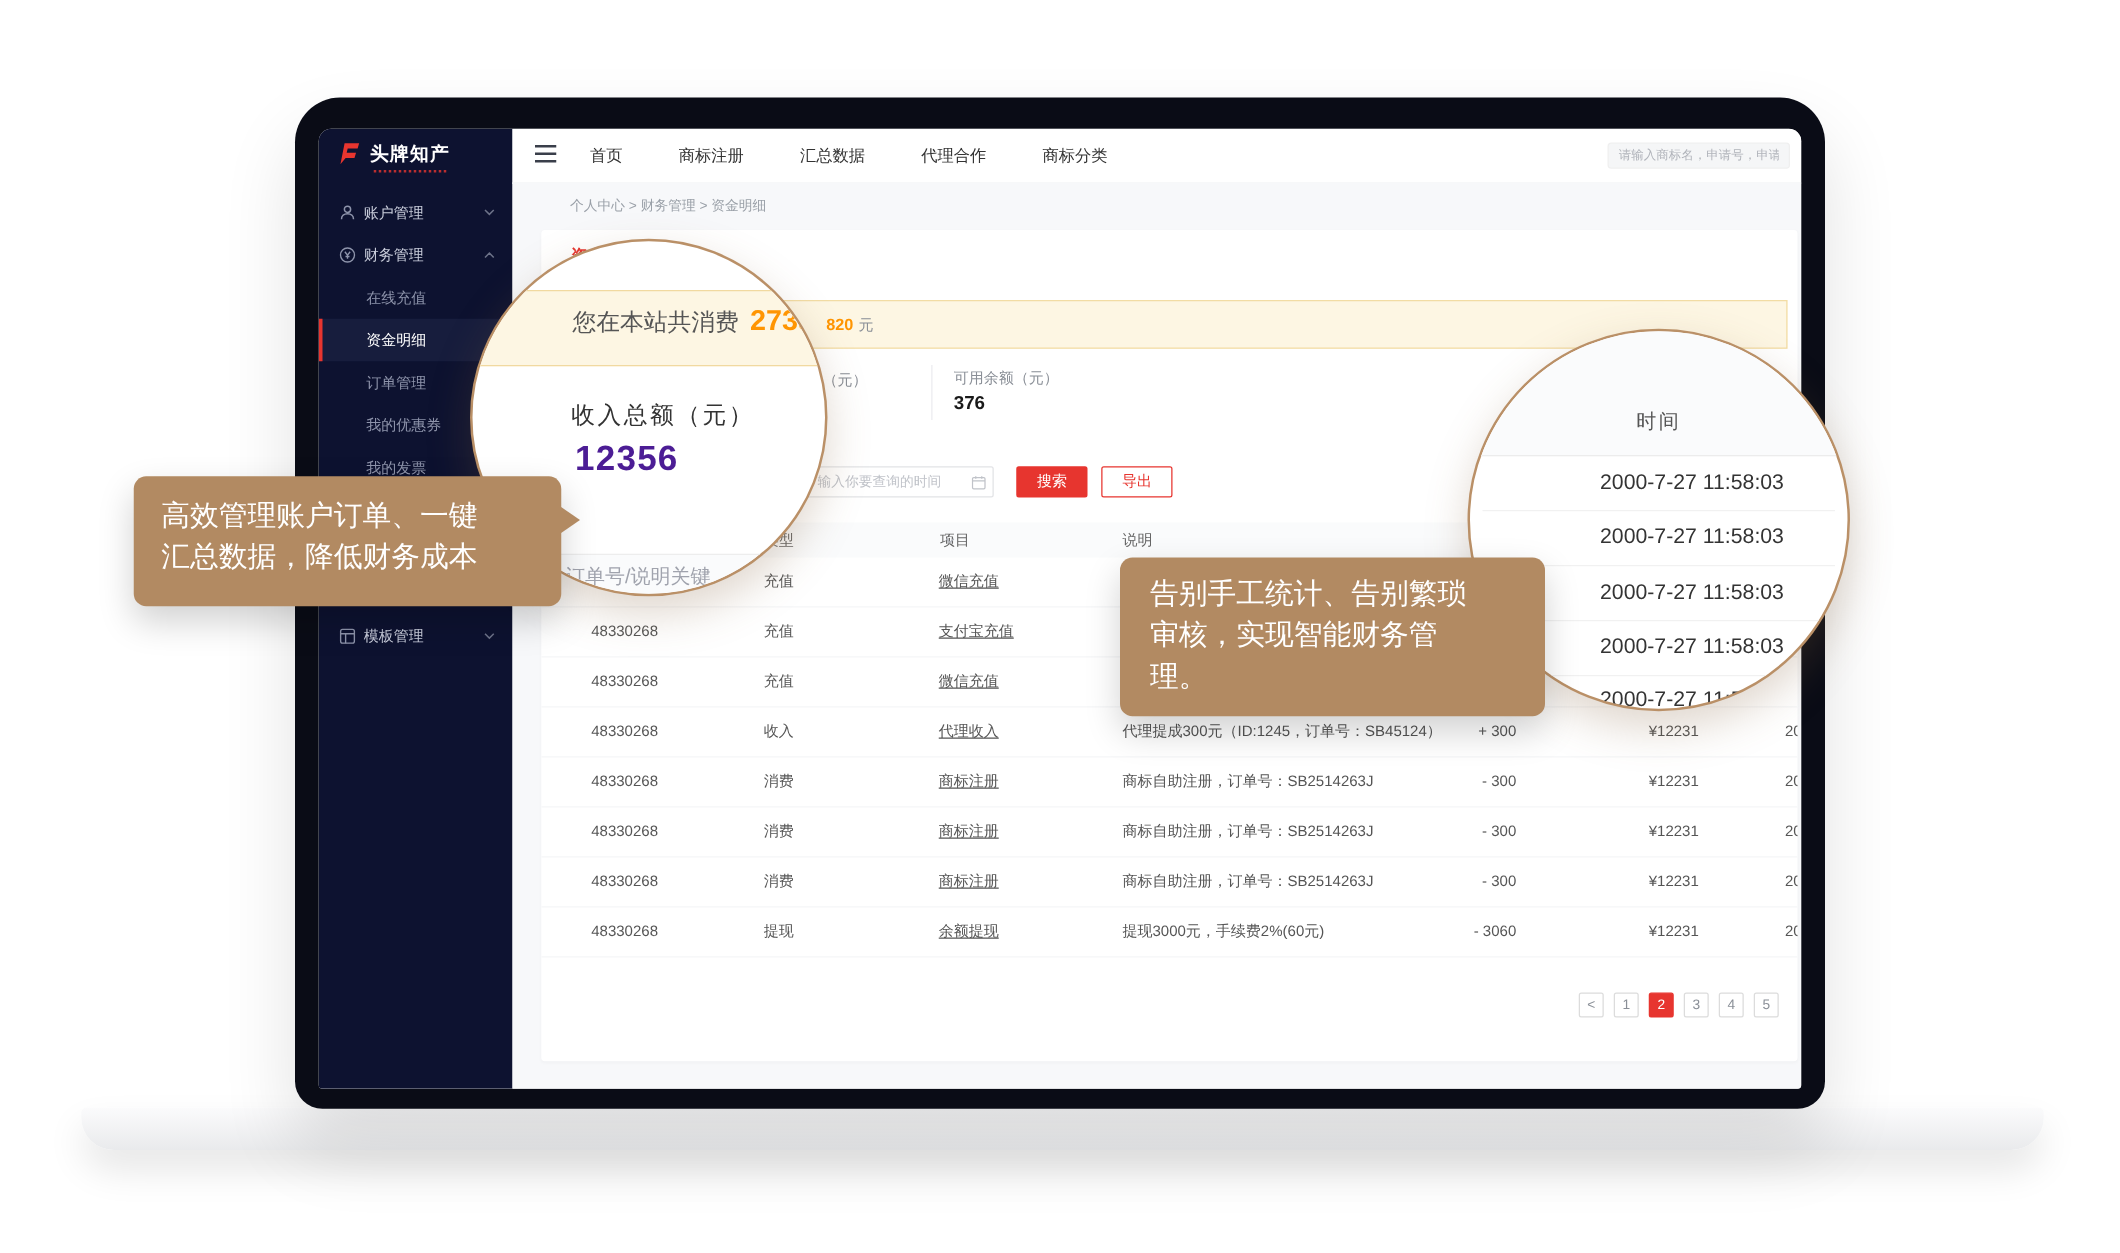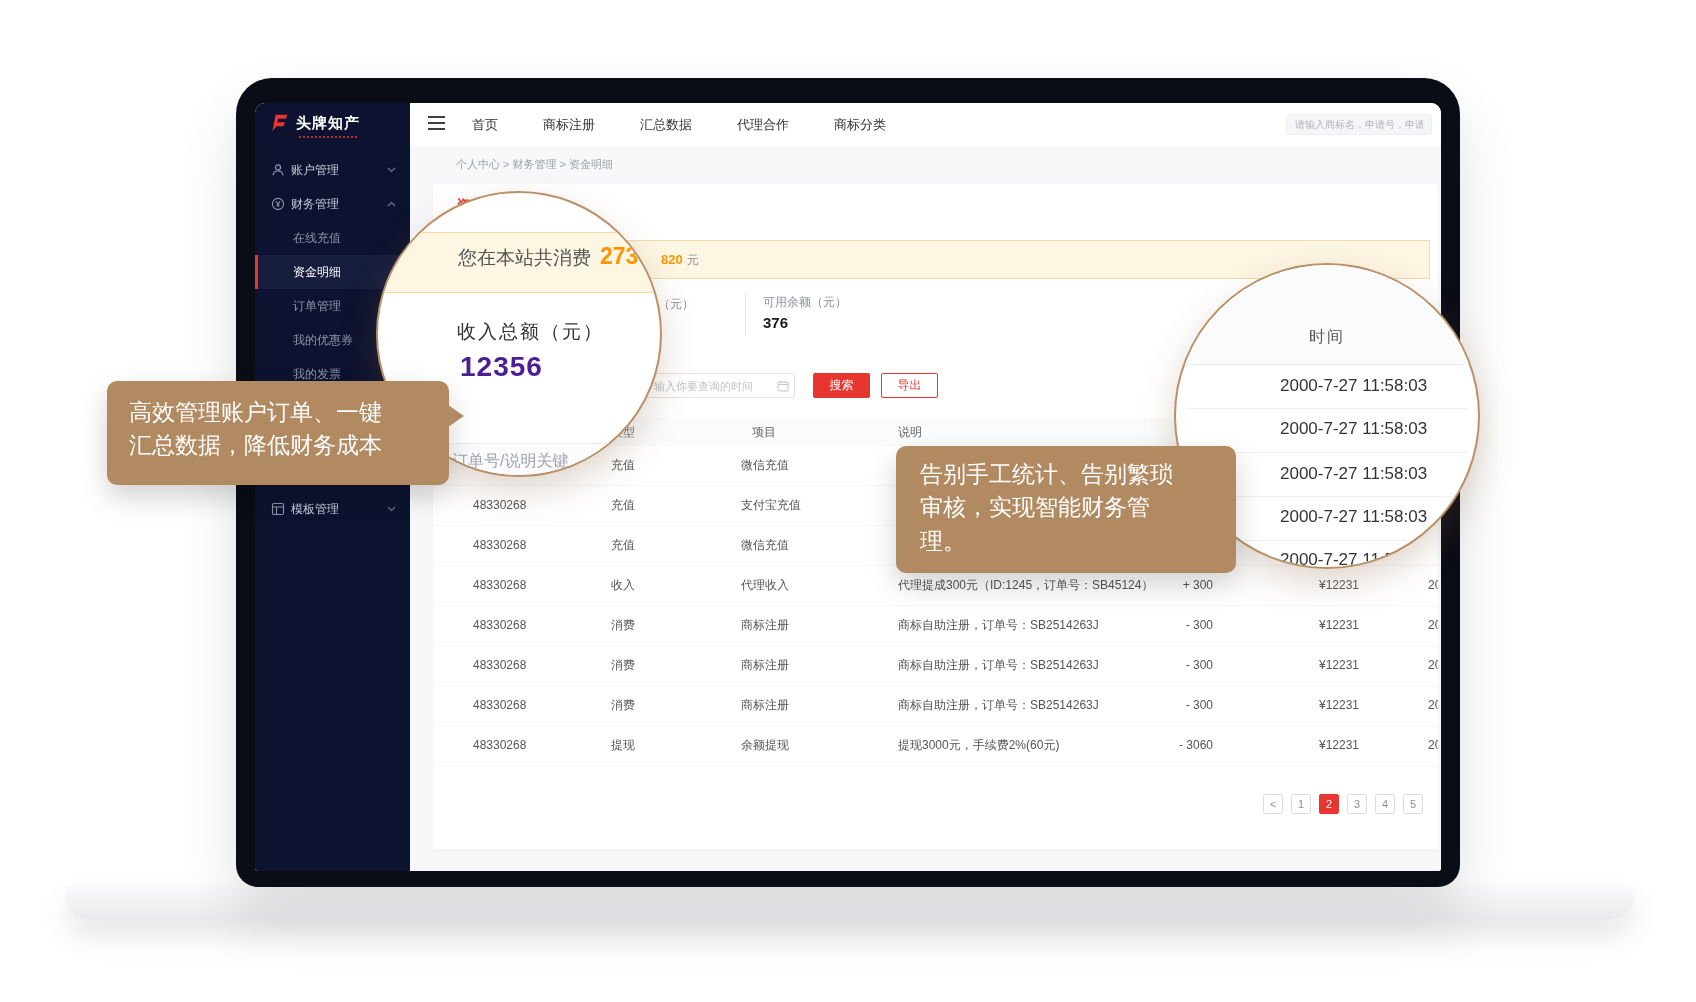--- a/index.html
+++ b/index.html
@@ -61,21 +61,21 @@
   .btn-export{position:absolute;left:448px;top:189px;width:57px;height:25px;background:#fff;color:#e7352f;
     border:1px solid #e7352f;border-radius:2px;font-size:12px;cursor:pointer;font-family:inherit;box-sizing:border-box;}
   .thead{position:absolute;left:0;top:234px;width:1005px;height:28px;background:#fafbfc;}
   .thead span{position:absolute;top:0;line-height:28px;font-size:12px;color:#666;white-space:nowrap;cursor:pointer;}
   .thead .caret{position:relative;top:-1px;margin-left:4px;}
   .h-type{left:178px;} .h-proj{left:319px;} .h-desc{left:465px;cursor:default;}
   .tbody{position:absolute;left:0;top:262px;width:1005px;}
   .t-row{position:relative;height:39px;border-bottom:1px solid #f5f6f7;}
   .t-row span{position:absolute;top:0;line-height:39px;font-size:12px;color:#555;white-space:nowrap;}
   .c-order{left:40px;color:#666;}
-  .c-type{left:178px;} .c-proj{left:308px;}
+  .c-type{left:178px;} .c-proj{left:318px;text-decoration:underline;}
   .c-desc{left:465px;color:#777;}
   .c-amt{right:225px;} .c-bal{right:79px;}
   .c-time{left:995px;color:#777;}
   .pager{position:absolute;right:15px;top:610px;display:flex;gap:8px;}
   .pg{width:20px;height:20px;box-sizing:border-box;border:1px solid #dcdcdc;border-radius:2px;background:#fff;
     color:#8a8f97;font-size:11px;display:flex;align-items:center;justify-content:center;cursor:pointer;}
   .pg.active{background:#e7352f;border-color:#e7352f;color:#fff;}
   
   .mag{position:absolute;border:2px solid #ba9067;border-radius:50%;background:#fff;overflow:hidden;
     box-shadow:0 14px 34px rgba(130,95,60,.25);}

